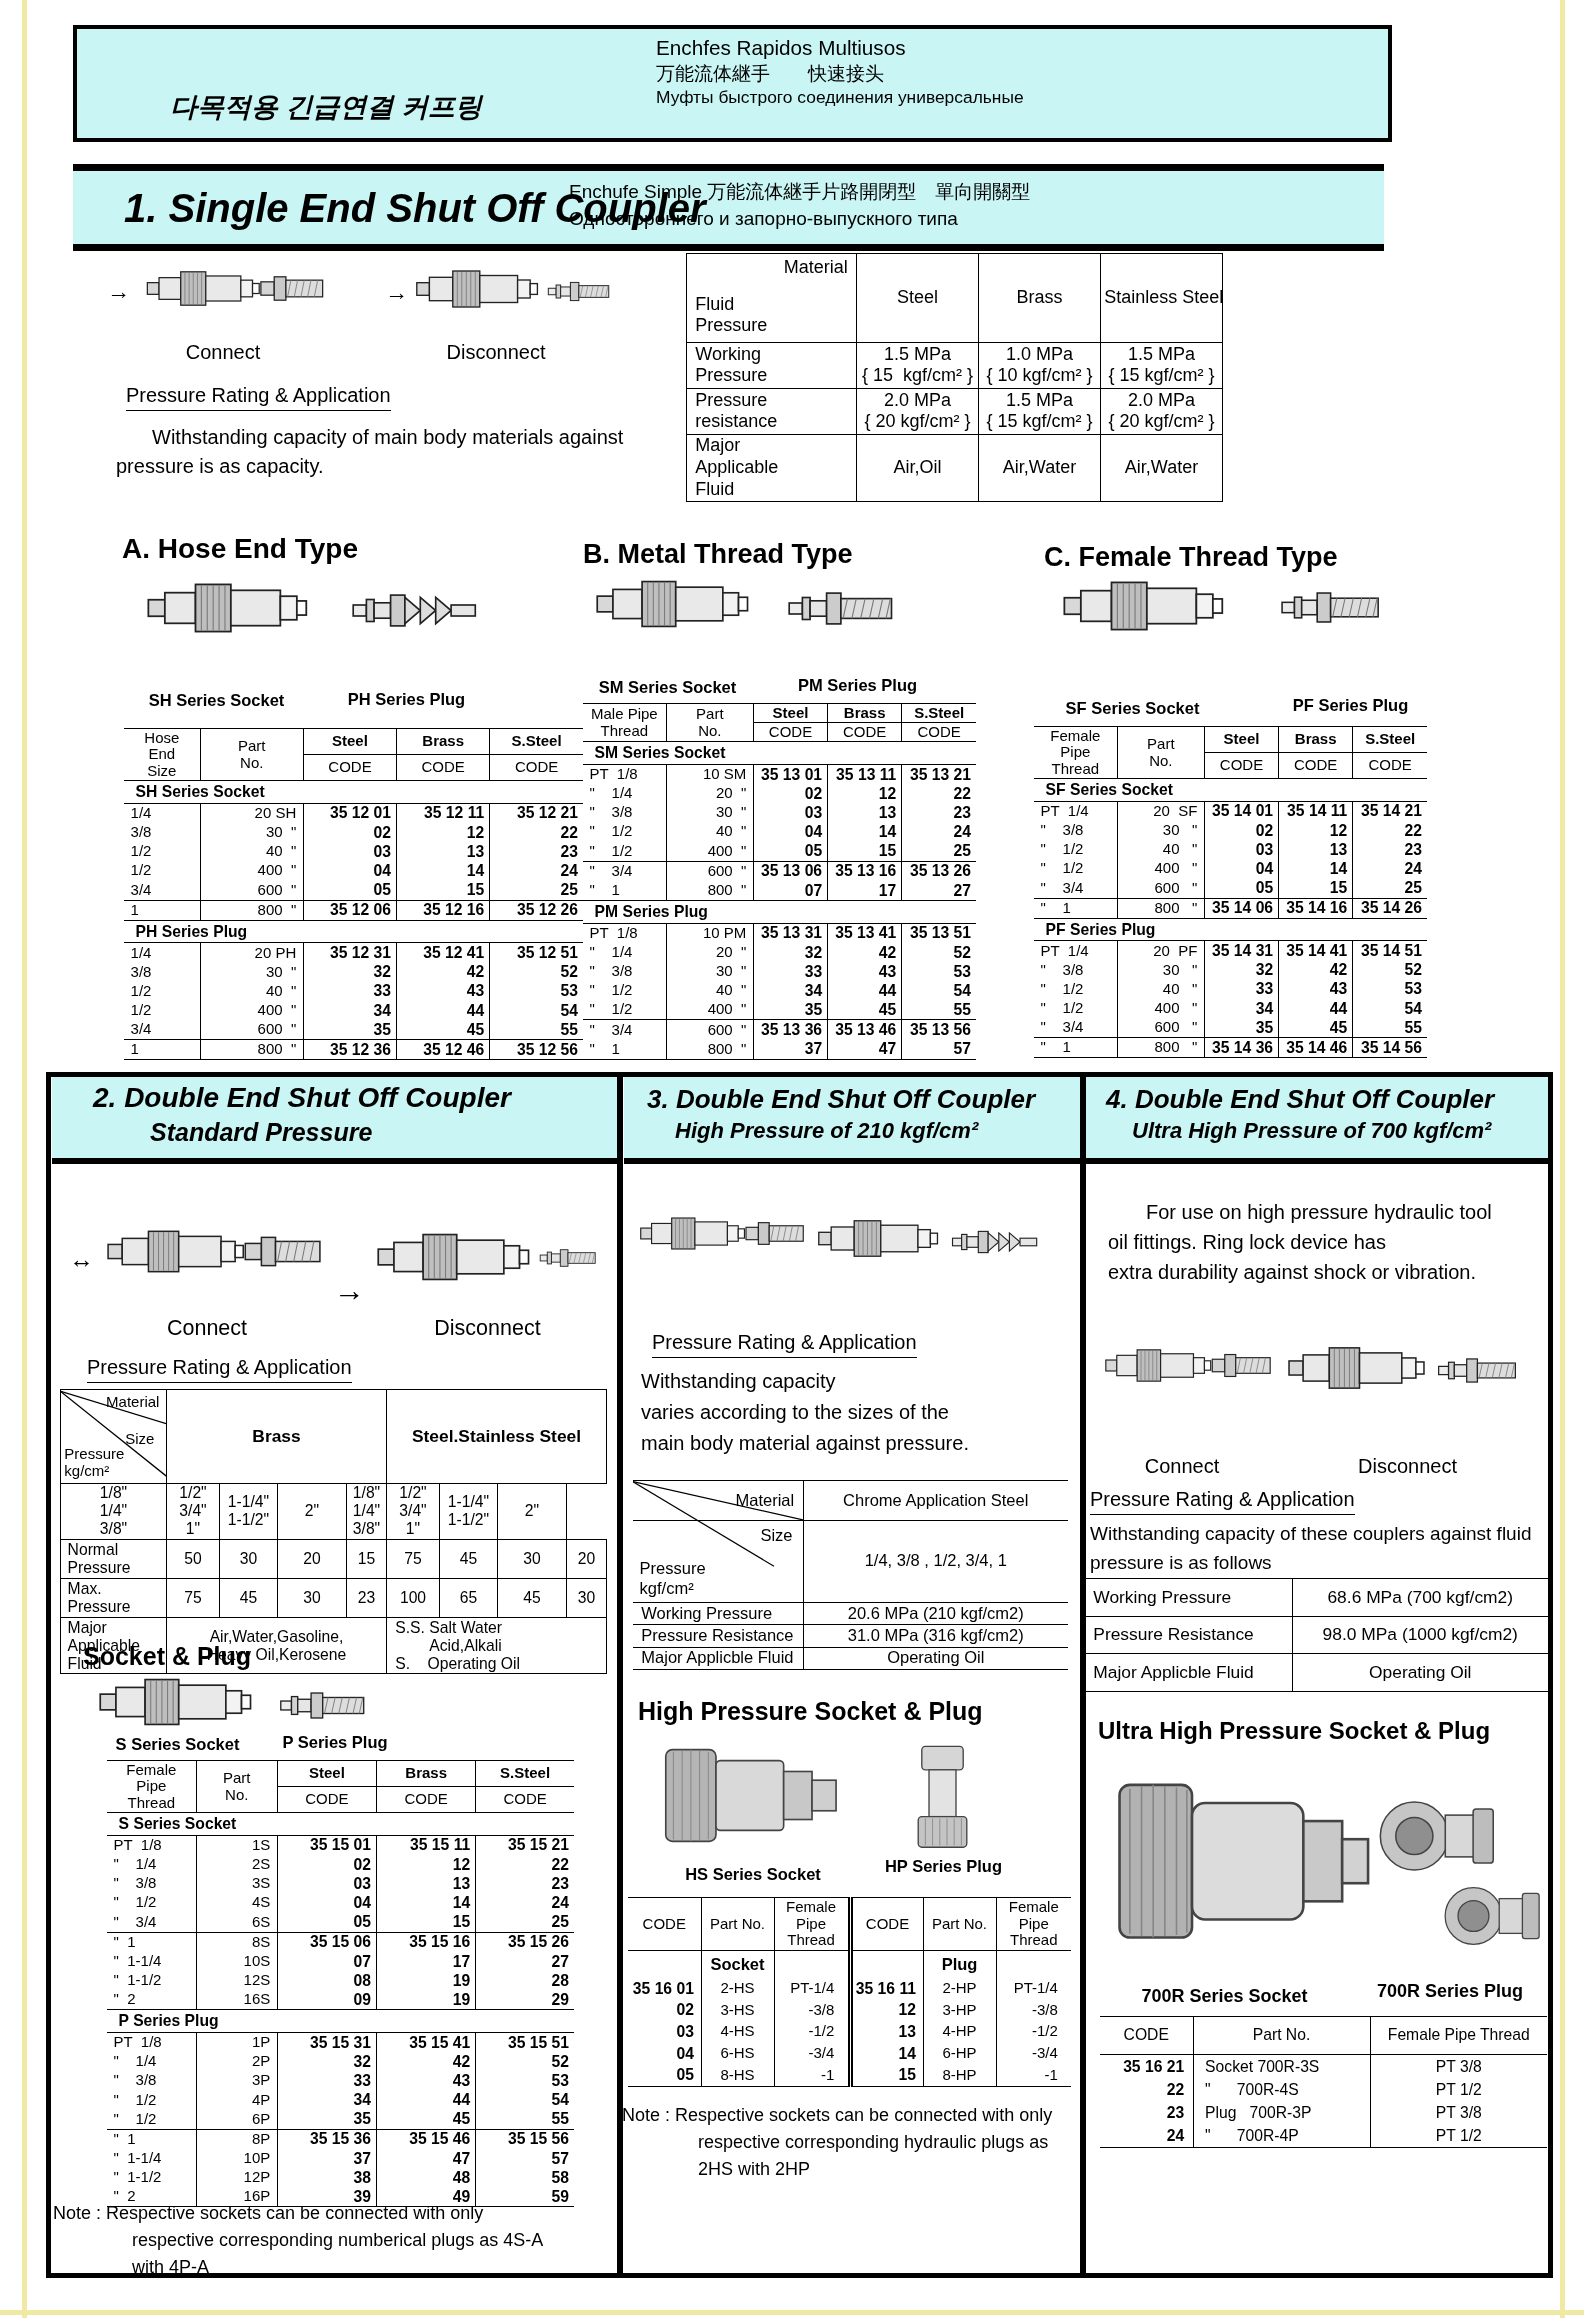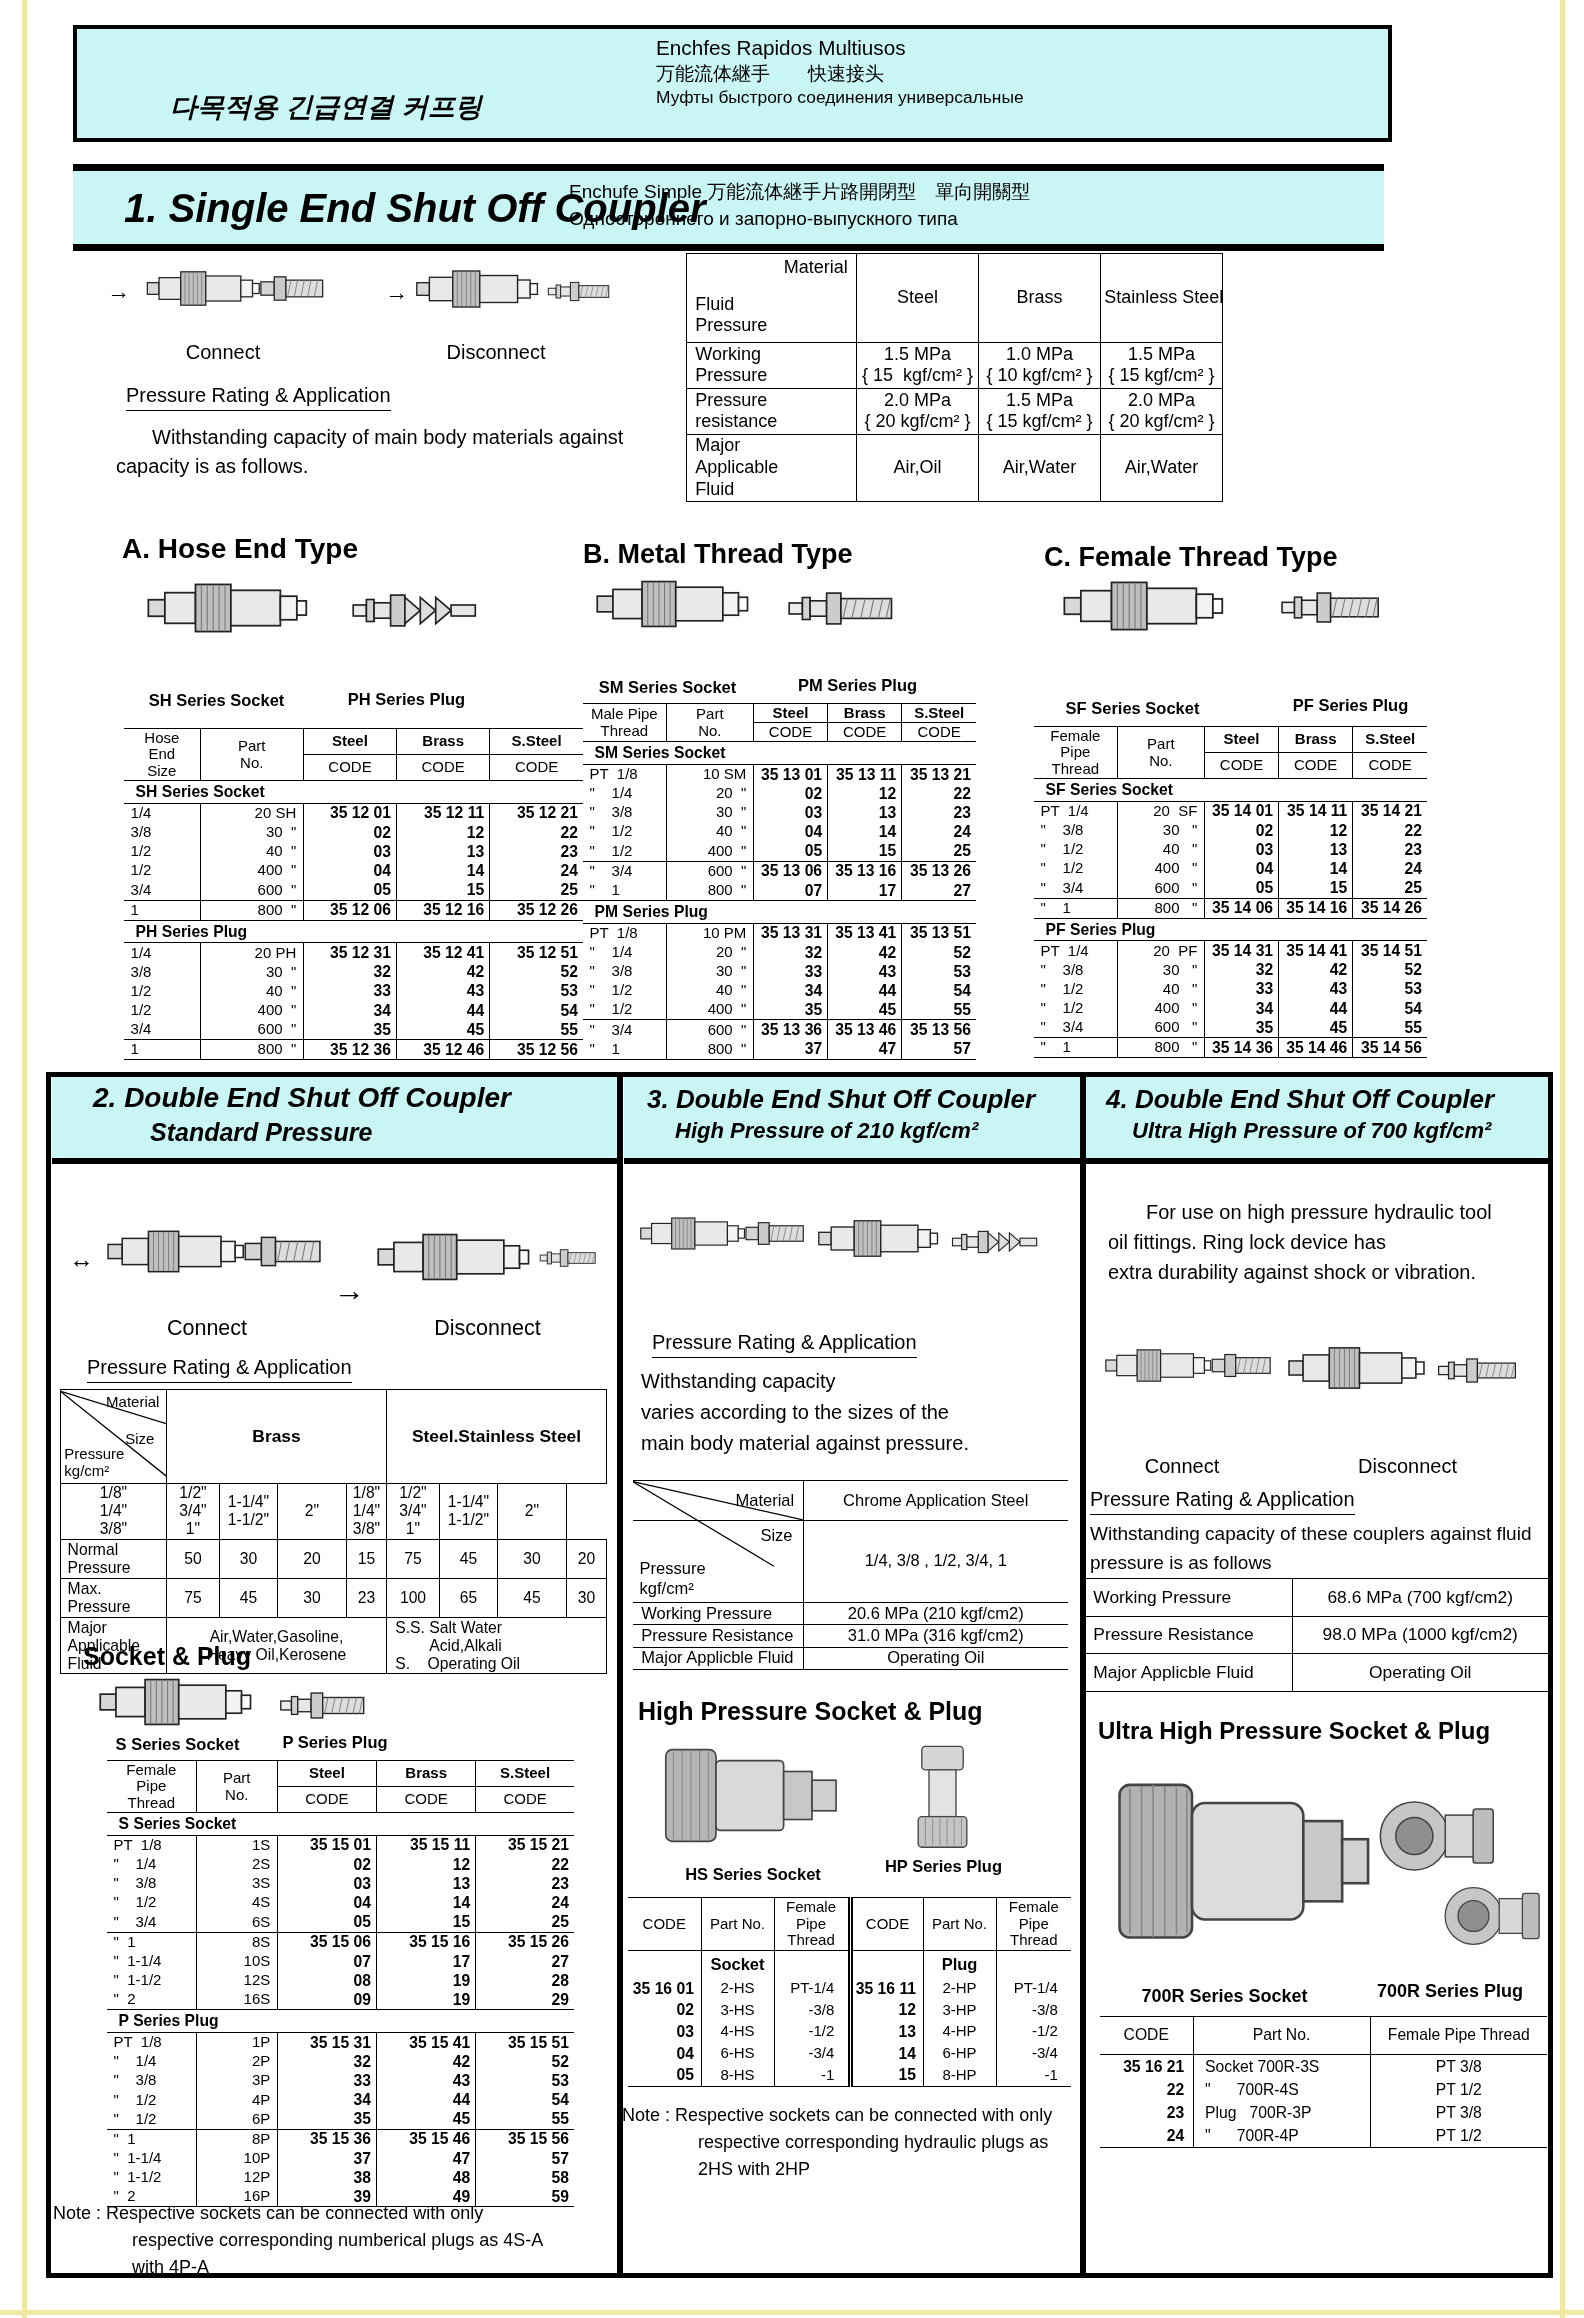--- a/index.html
+++ b/index.html
@@ -236,21 +236,21 @@
       <use href="#sym-plug-t"></use>
     </svg>
   <div class="abs ctr" style="left:165px;top:341px;width:116px;font-size:20px">Connect</div>
   <div class="abs ctr" style="left:430px;top:341px;width:132px;font-size:20px">Disconnect</div>
 
   <div class="abs" style="left:126px;top:384px;font-size:20px">
     <span class="underl">Pressure Rating &amp; Application</span>
   </div>
   <div class="abs" style="left:116px;top:423px;width:571px;font-size:20px;line-height:1.45">
     <div style="padding-left:36px">Withstanding capacity of main body materials against</div>
-    <div>capacity is as follows.</div>
+    <div>pressure is as capacity.</div>
   </div>
 
   <div class="abs" style="left:686px;top:253px">
     <table class="t1" style="width:537px">
       <colgroup>
           <col style="width:170px">
           <col style="width:122px">
           <col style="width:122px">
           <col style="width:122px">
         </colgroup>

